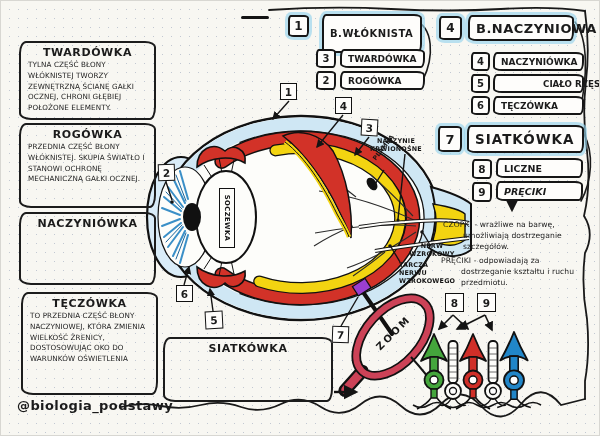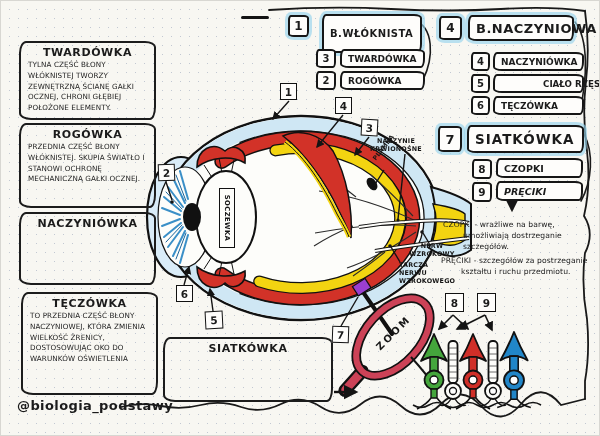--- a/index.html
+++ b/index.html
@@ -302,26 +302,26 @@
   <div class="txt numbox g4-i0n">4</div>
   <div class="txt lblbox g4-i0l">NACZYNIÓWKA</div>
   <div class="txt numbox g4-i1n">5</div>
   <div class="txt lblbox g4-i1l">CIAŁO RZĘSKOWE</div>
   <div class="txt numbox g4-i2n">6</div>
   <div class="txt lblbox g4-i2l">TĘCZÓWKA</div>
 
   <div class="txt numbox hl g7-num">7</div>
   <div class="txt lblbox hl g7-lbl">SIATKÓWKA</div>
   <div class="txt numbox g7-i0n">8</div>
-  <div class="txt lblbox g7-i0l">CZOPKI</div>
+  <div class="txt lblbox g7-i0l">LICZNE</div>
   <div class="txt numbox g7-i1n">9</div>
   <div class="txt lblbox g7-i1l">PRĘCIKI</div>
 
   <div class="txt notes note-czopki">CZOPKI - wrażliwe na barwę, umożliwiają dostrzeganie szczegółów.</div>
-  <div class="txt notes note-preciki">PRĘCIKI - szczegółów za postrzeganie kształtu i ruchu przedmiotu.</div>
+  <div class="txt notes note-preciki">PRĘCIKI - odpowiadają za dostrzeganie kształtu i ruchu przedmiotu.</div>
 
   <div class="txt note-box retina-box">
     <h4>SIATKÓWKA</h4>
   </div>
 
   <div class="txt handle">@biologia_podstawy</div>
 
   <div class="m m1">1</div>
   <div class="m m2">2</div>
   <div class="m m3">3</div>

